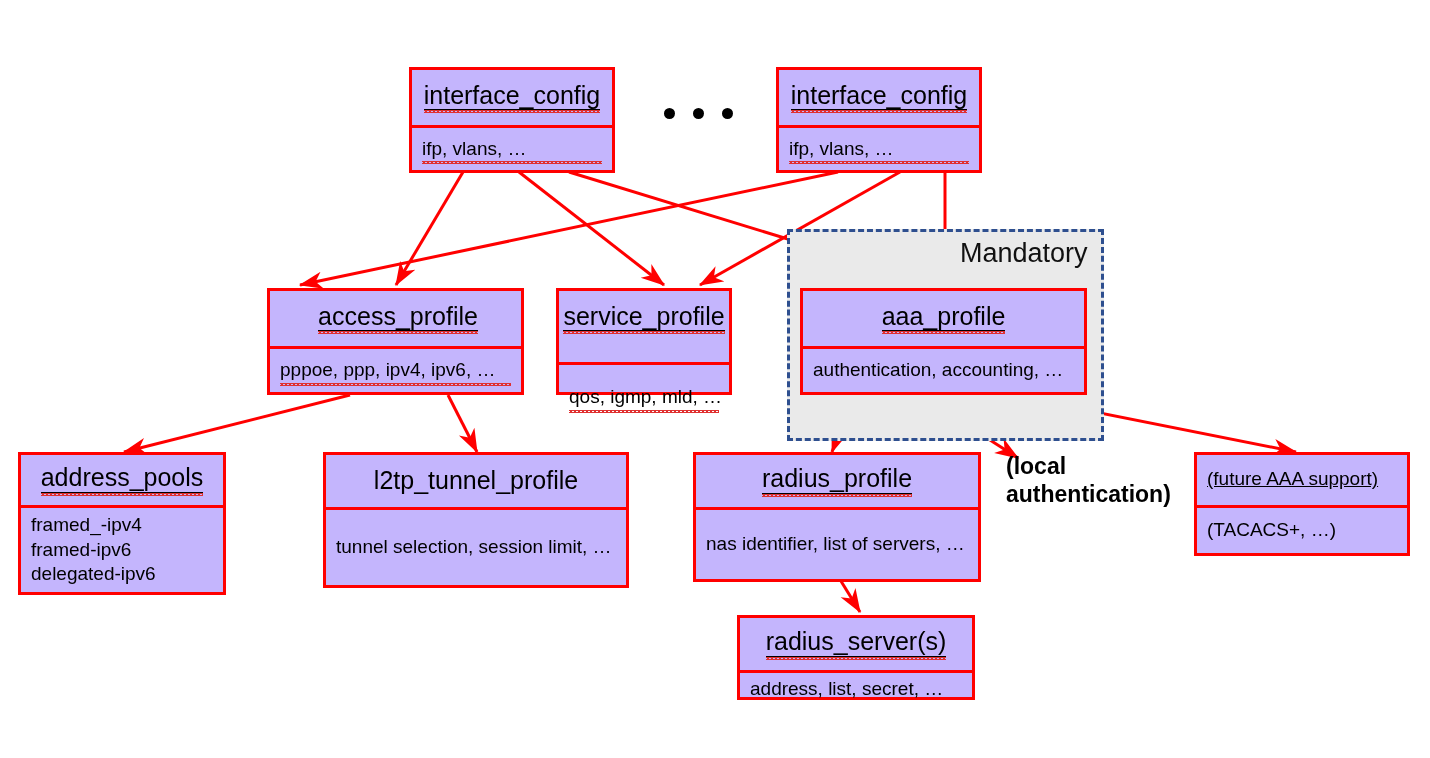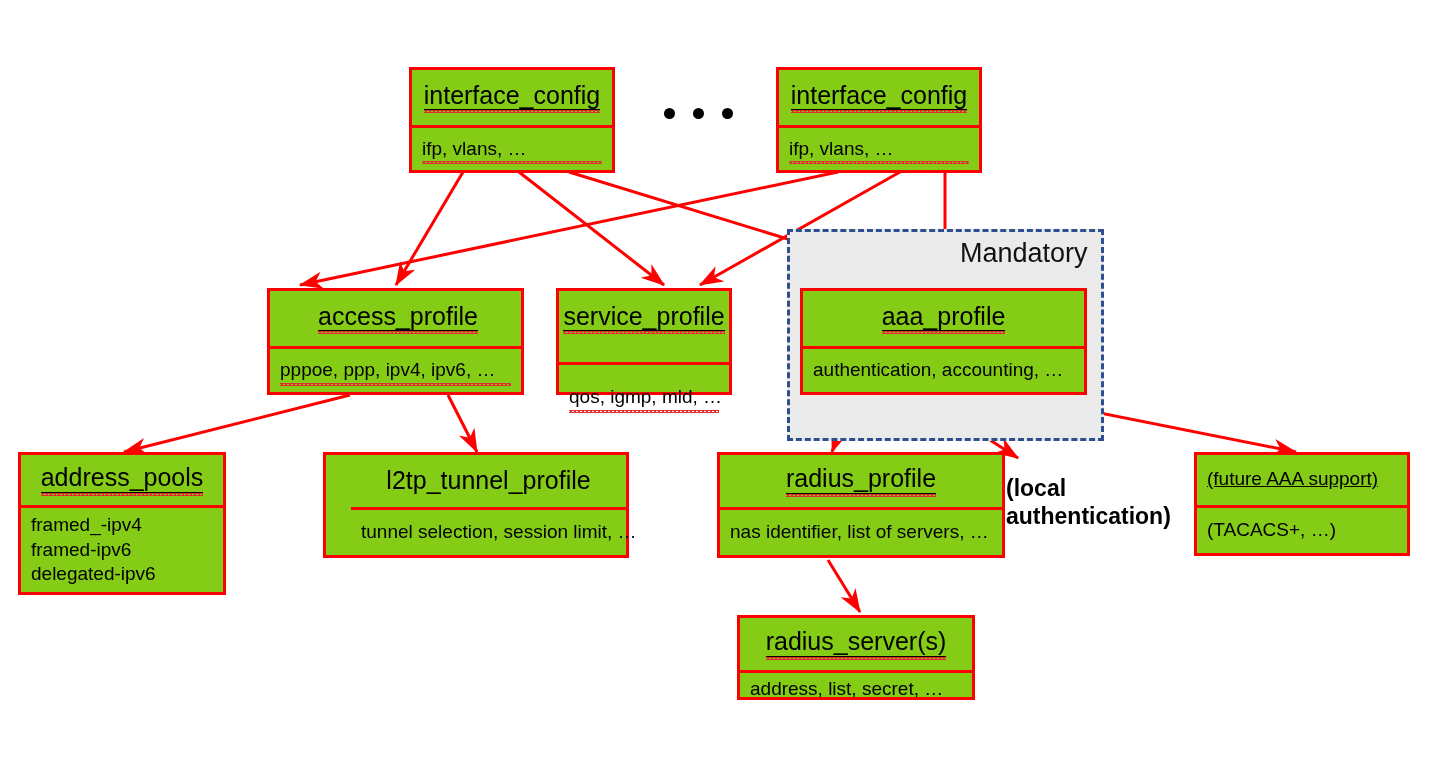--- a/index.html
+++ b/index.html
@@ -23,21 +23,21 @@
     top: 0;
     width: 1430px;
     height: 758px;
     pointer-events: none;
   }
 
   
   .box {
     position: absolute;
     box-sizing: border-box;
-    background: #84cc16;
+    background: #c4b5fd;
     border: 3px solid #ff0000;
     display: flex;
     flex-direction: column;
     z-index: 3;
   }
   .box .hdr {
     box-sizing: border-box;
     flex: 0 0 auto;
     display: flex;
     align-items: center;
@@ -245,31 +245,31 @@
       <span class="uline"><span class="squig">address_pools</span></span>
     </div>
     <div class="sep"></div>
     <div class="bdy">
       <span>framed_-ipv4</span>
       <span>framed-ipv6</span>
       <span>delegated-ipv6</span>
     </div>
   </div>
 
-  <div class="box" style="left:323px; top:452px; width:306px; height:106px;padding-left:25px;">
+  <div class="box" style="left:323px; top:452px; width:306px; height:136px;">
     <div class="hdr" style="height:52px;">
       <span>l2tp_tunnel_profile</span>
     </div>
     <div class="sep"></div>
     <div class="bdy">
       <span>tunnel selection, session limit, …</span>
     </div>
   </div>
 
-  <div class="box" style="left:717px; top:452px; width:288px; height:106px;">
+  <div class="box" style="left:693px; top:452px; width:288px; height:130px;">
     <div class="hdr" style="height:52px;">
       <span class="uline"><span class="squig">radius_profile</span></span>
     </div>
     <div class="sep"></div>
     <div class="bdy">
       <span>nas identifier, list of servers, …</span>
     </div>
   </div>
 
   <div class="box" style="left:1194px; top:452px; width:216px; height:104px;">
@@ -285,18 +285,18 @@
   <div class="box" style="left:737px; top:615px; width:238px; height:85px;">
     <div class="hdr" style="height:52px;">
       <span class="uline"><span class="squig">radius_server(s)</span></span>
     </div>
     <div class="sep"></div>
     <div class="bdy">
       <span>address, list, secret, …</span>
     </div>
   </div>
 
-  <div id="local-auth-note" style="left:1006px; top:474px;">
+  <div id="local-auth-note" style="left:1006px; top:452px;">
     <div>(local</div>
     <div>authentication)</div>
   </div>
 
 </div>
 
 </body></html>

